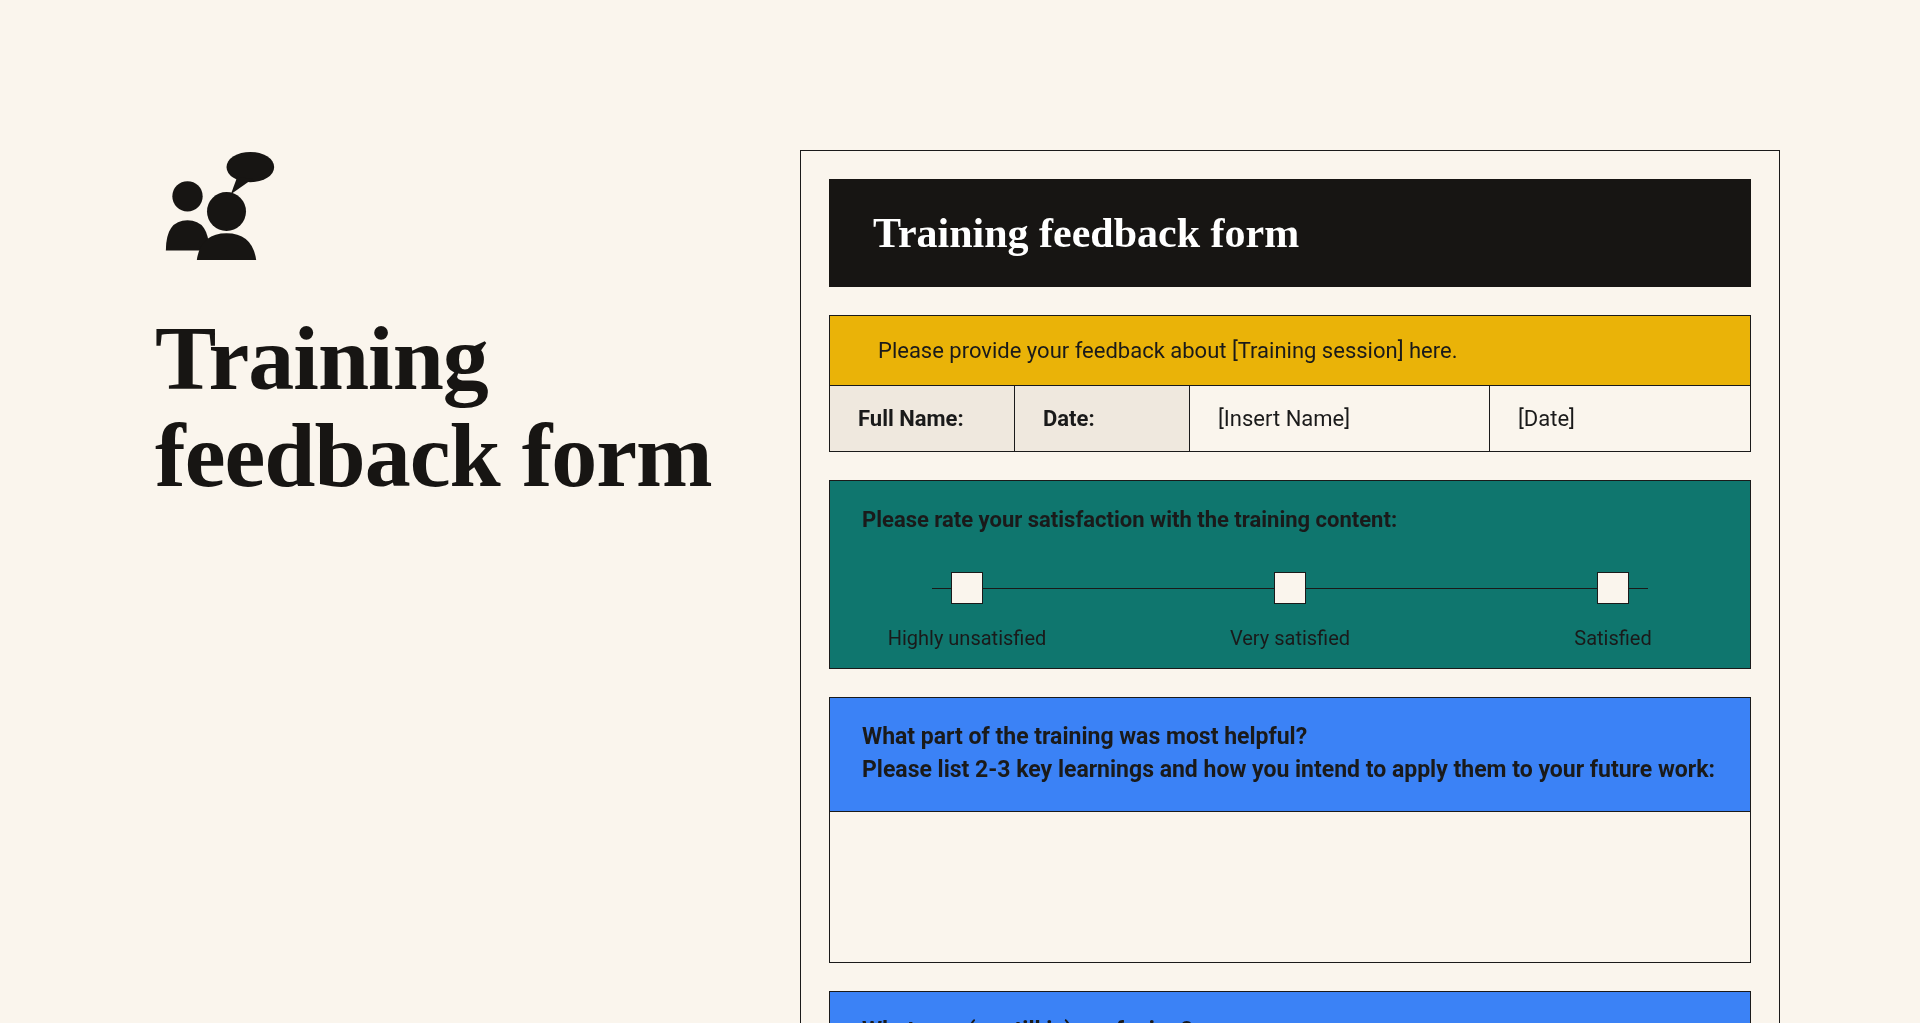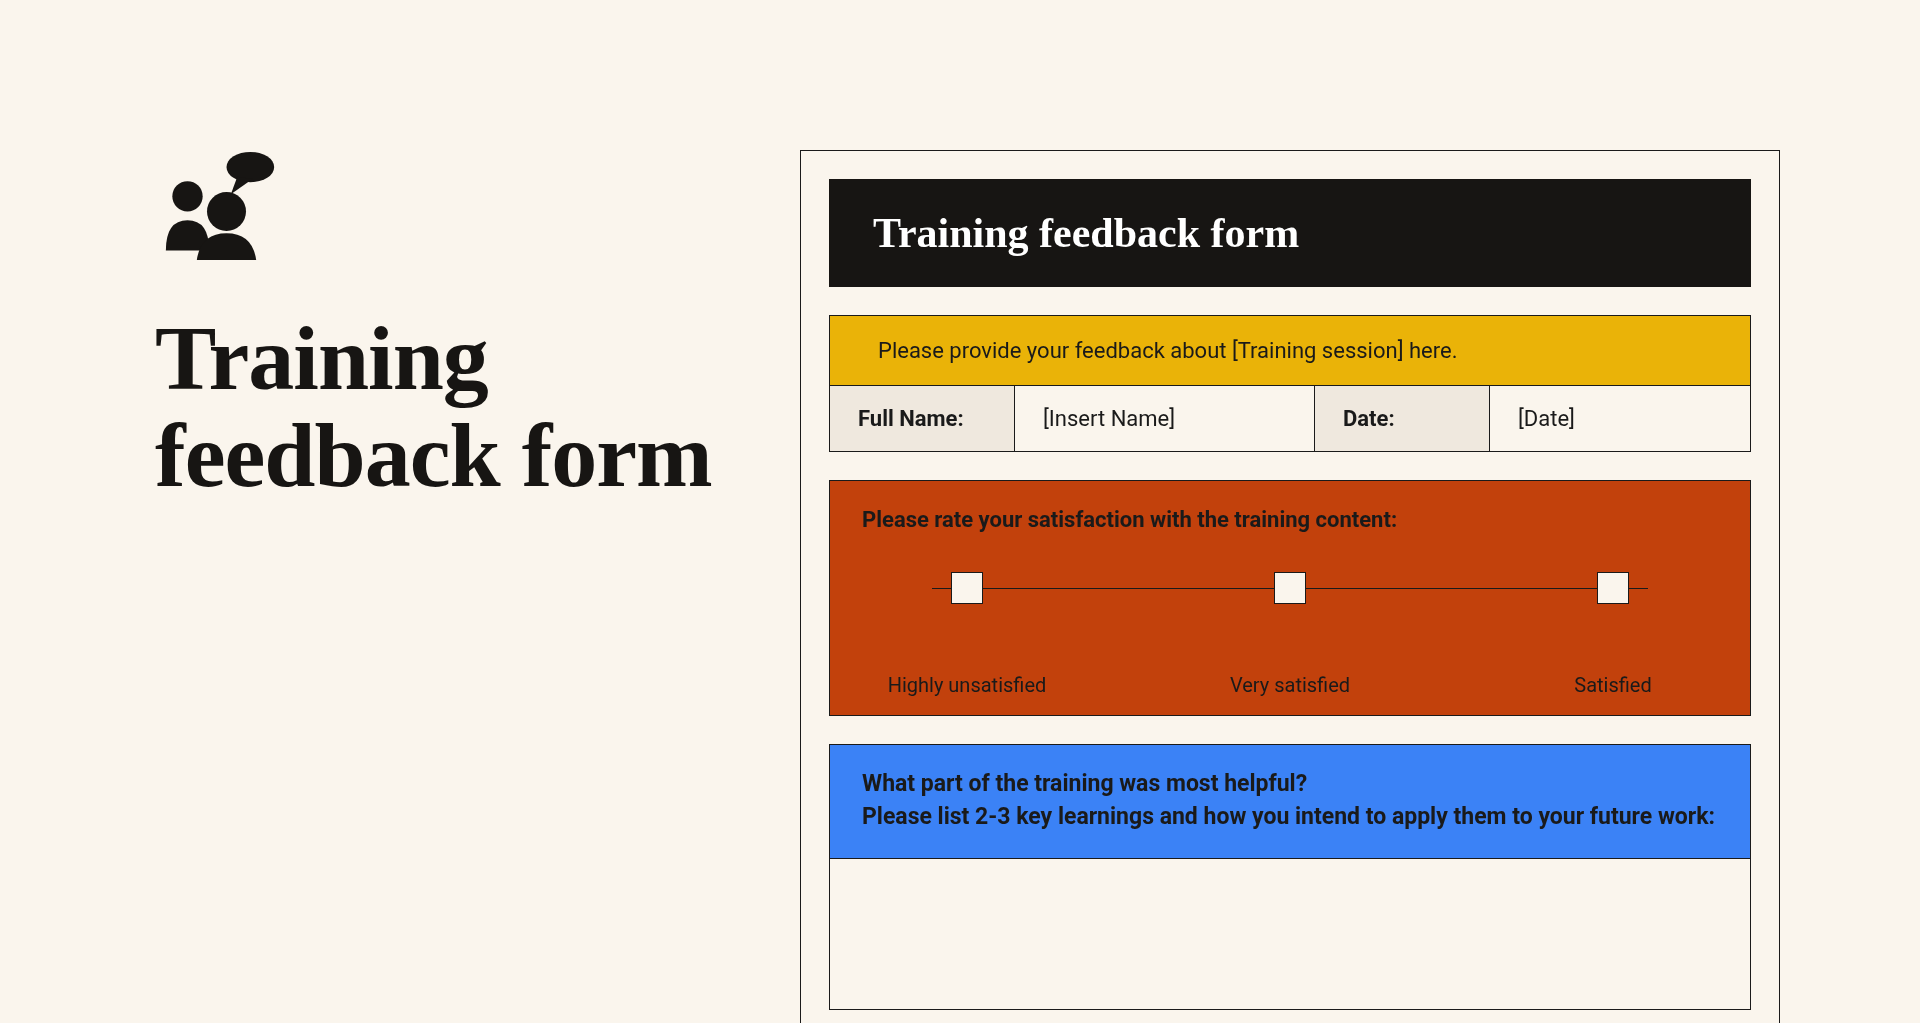--- a/index.html
+++ b/index.html
@@ -85,21 +85,21 @@
   .doc .intro-block {
     border: 1px solid #1a1a1a;
     display: flex;
     flex-direction: column;
   }
   .doc .intro-block .doc-intro { border: 0; border-bottom: 1px solid #1a1a1a; }
   .doc .intro-block .identity { border: 0; align-items: flex-end; }
 
   .rating {
     border: 1px solid #1a1a1a;
-    background: #c2410c;
+    background: #0f766e;
     padding: 26px 32px 18px 32px;
   }
   .rating-prompt {
     font-weight: 700;
     font-size: 22px;
     margin-bottom: 40px;
   }
   .scale {
     position: relative;
     display: flex;
@@ -130,21 +130,20 @@
     height: 32px;
     background: #faf5ed;
     border: 1px solid #1a1a1a;
     cursor: pointer;
   }
   .scale-label {
     font-size: 20px;
     text-align: center;
     white-space: nowrap;
     color: #1a1a1a;
-    margin-top: 47px;
   }
 
   .qa {
     border: 1px solid #1a1a1a;
     display: flex;
     flex-direction: column;
   }
   .qa-head {
     background: #3b82f6;
     padding: 22px 32px 24px 32px;
@@ -180,22 +179,22 @@
     <h1 class="hero-title">Training feedback form</h1>
   </div>
 
   <div class="doc">
     <div class="doc-titlebar">Training feedback form</div>
 
     <div class="intro-block">
       <div class="doc-intro">Please provide your feedback about [Training session] here.</div>
       <div class="identity">
         <div class="identity-cell identity-label name-label">Full Name:</div>
+        <div class="identity-cell identity-label date-label">Date:</div>
         <div class="identity-cell identity-value">[Insert Name]</div>
-        <div class="identity-cell identity-label date-label">Date:</div>
         <div class="identity-cell identity-value date-value">[Date]</div>
       </div>
     </div>
 
     <div class="rating">
       <div class="rating-prompt">Please rate your satisfaction with the training content:</div>
       <div class="scale">
         <div class="scale-track"></div>
         <div class="scale-item">
           <div class="scale-box"></div>

